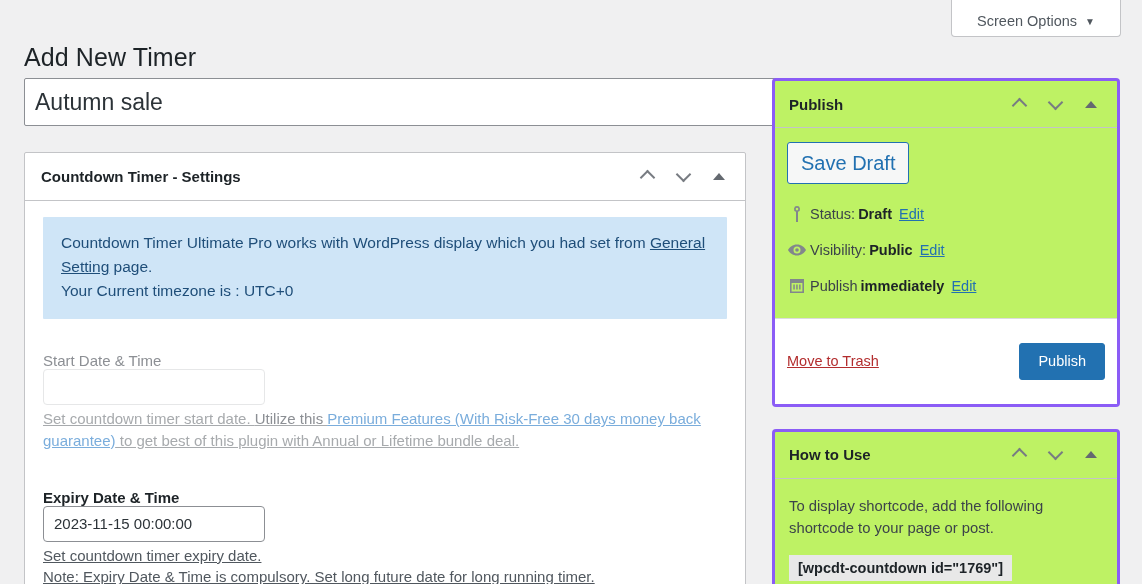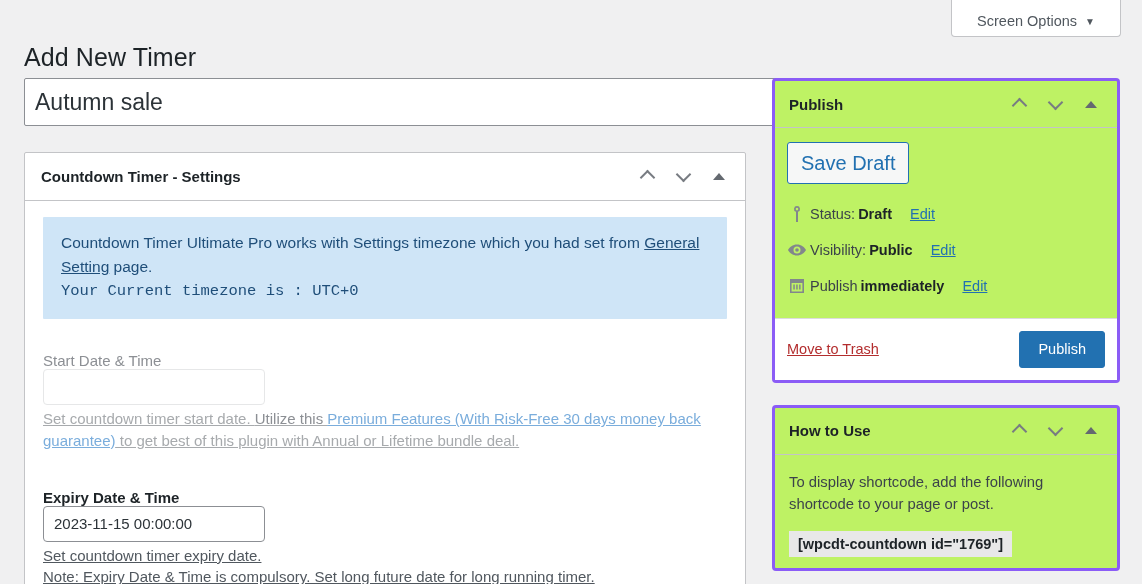--- a/index.html
+++ b/index.html
@@ -108,21 +108,21 @@
   
   .notice-timezone {
     background: #cfe5f7;
     color: #1f4e79;
     padding: 14px 18px 16px 18px;
     font-size: 15.5px;
     line-height: 1.55;
     border-radius: 1px;
   }
   .notice-timezone a { color: #1f4e79; text-decoration: underline; }
-  .notice-timezone .line2 { display: block; font-family: Liberation Mono, monospace; }
+  .notice-timezone .line2 { display: block; }
 
   
   .form-table { width: 100%; margin-top: 24px; }
   .form-row { display: flex; align-items: flex-start; flex-direction: column; }
   .form-row + .form-row { margin-top: 28px; }
   .form-label {
     width: 208px;
     flex: none;
     padding-top: 9px;
     font-size: 15px;
@@ -194,25 +194,25 @@
   .misc-row {
     display: flex; align-items: center;
     gap: 3px;
     padding: 8px 0;
     font-size: 14.5px;
     color: #3c434a;
   }
   .misc-row .ico { width: 20px; height: 20px; flex: none; color: #82878c; }
   .misc-row .ico svg { display: block; width: 20px; height: 20px; fill: #82878c; }
   .misc-row b { font-weight: bold; color: #1d2327; }
-  .misc-row a { color: #2271b1; text-decoration: underline; margin-left: 15px; }
+  .misc-row a { color: #2271b1; text-decoration: underline; margin-left: 4px; }
 
   .publish-footer {
     display: flex; align-items: center; justify-content: space-between;
-    padding: 12px 12px;
+    padding: 24px 12px;
     border-top: 1px solid #dcdcde;
     background: #fff;
   }
   .link-trash {
     color: #b32d2e;
     text-decoration: underline;
     font-size: 14.5px;
     cursor: pointer;
   }
   .btn-publish {
@@ -272,21 +272,21 @@
           </button>
           <button class="handle-btn">
             <span class="tri"></span>
           </button>
         </div>
       </div>
 
       <div class="postbox-inside">
 
         <div class="notice-timezone">
-          <span>Countdown Timer Ultimate Pro works with Settings timezone which you had set from </span><a href="#">General Setting</a><span> page.</span>
+          <span>Countdown Timer Ultimate Pro works with WordPress display which you had set from </span><a href="#">General Setting</a><span> page.</span>
           <span class="line2">Your Current timezone is : UTC+0</span>
         </div>
 
         <div class="form-table">
 
           <div class="form-row">
             <div class="form-label disabled">Start Date &amp; Time</div>
             <div class="form-field">
               <input class="date-input is-disabled" type="text" disabled="" value="" style="">
               <div class="field-desc muted">

